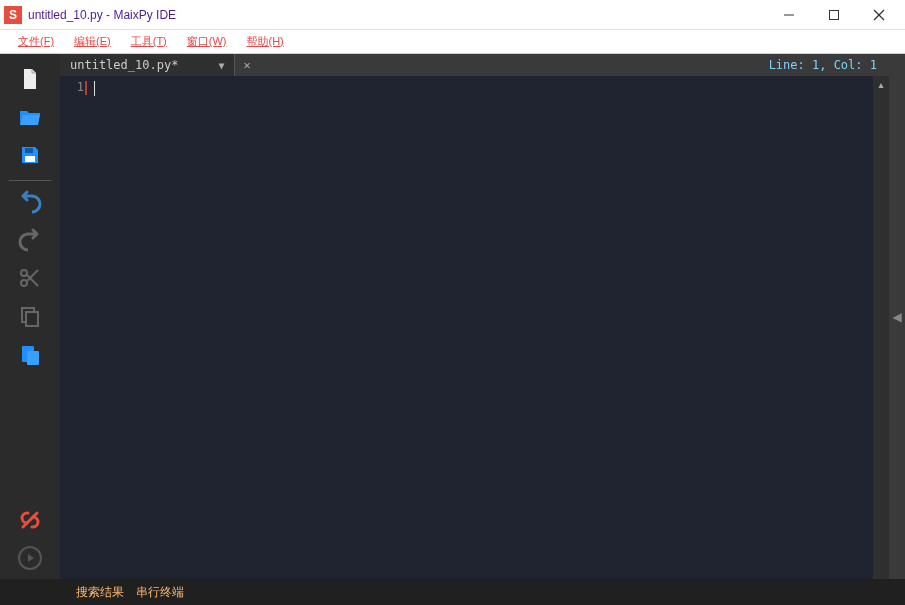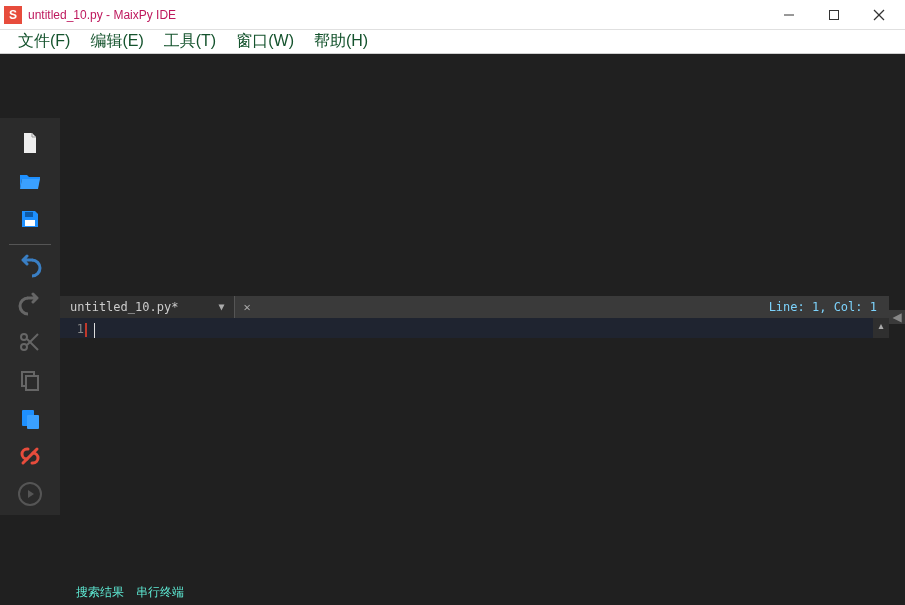--- a/index.html
+++ b/index.html
@@ -26,51 +26,51 @@
       width: 18px; height: 18px;
       background: #e74c3c;
       color: white;
       display: flex;
       align-items: center;
       justify-content: center;
       font-weight: bold;
       font-size: 12px;
       margin-right: 6px;
     }
-    .titlebar-title { flex: 1; color: #be185d; font-size: 12px; }
+    .titlebar-title { flex: 1; color: #4c1d95; font-size: 12px; }
     .win-controls { display: flex; }
     .win-btn {
       width: 45px; height: 28px;
       display: flex;
       align-items: center;
       justify-content: center;
       color: #333;
     }
     
     .menubar {
       height: 24px;
       background: #ffffff;
       display: flex;
       align-items: center;
       padding: 0 8px;
       gap: 0;
       border-bottom: 1px solid #d0d0d0;
     }
     .menu-item {
       padding: 3px 10px;
-      color: #14532d;
-      font-size: 16px;
+      color: #ef4444;
+      font-size: 11px;
+      text-decoration: underline;
     }
     
     .main {
       flex: 1;
       display: flex;
       background: #202020;
       min-height: 0;
-      align-items: center;
     }
     
     .toolbar {
       width: 60px;
       background: #2b2b2b;
       display: flex;
       flex-direction: column;
       align-items: center;
       padding-top: 8px;
     }
@@ -185,21 +185,21 @@
       height: 26px;
       background: #202020;
       color: #ccc;
       display:flex;
       align-items:center;
       padding: 0 6px;
       gap: 12px;
       font-size: 12px;
     }
     .statusbar .left-tabs { display:flex; gap: 12px; padding-left: 70px; }
-    .statusbar .left-tabs span { color:#5eead4; }
+    .statusbar .left-tabs span { color:#fdba74; }
     .statusbar .right { margin-left:auto; display:flex; align-items:center; gap:6px; }
     .dot-red { width:10px; height:10px; border-radius:50%; background:#e74c3c; display:inline-block; }
     .watermark { color:#888; font-style:italic; opacity:0.5; }
   </style>
 </head>
 <body>
 
 <div class="titlebar">
   <div class="titlebar-icon">S</div>
   <div class="titlebar-title">untitled_10.py - MaixPy IDE</div>

